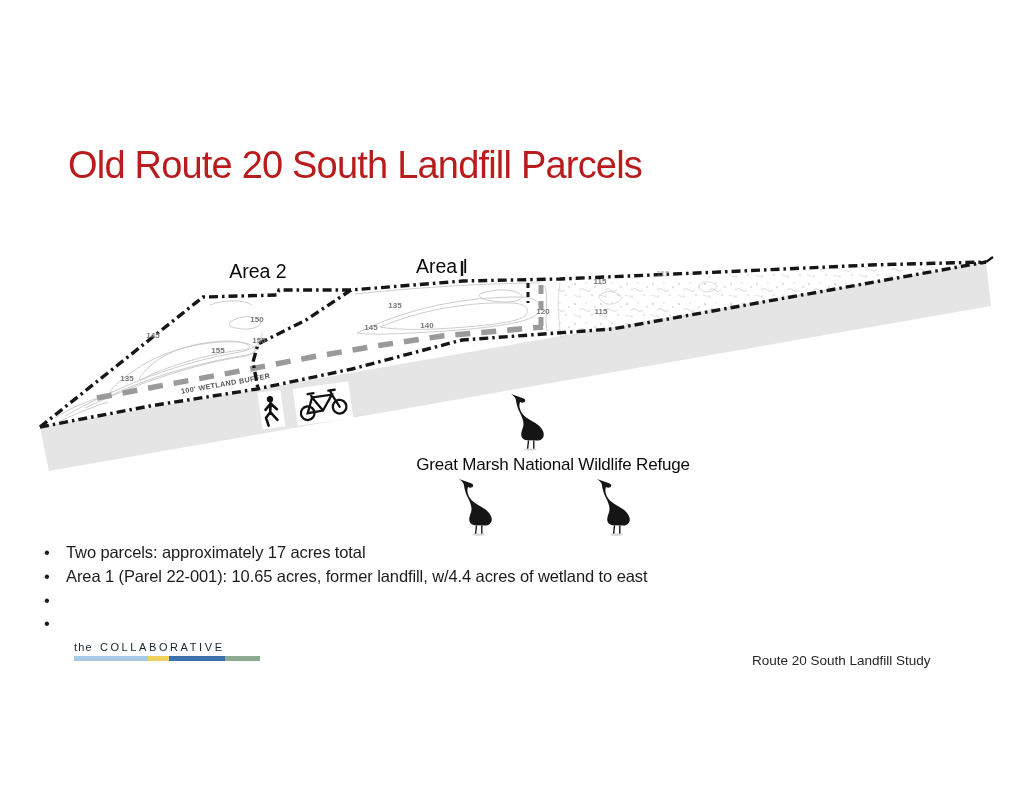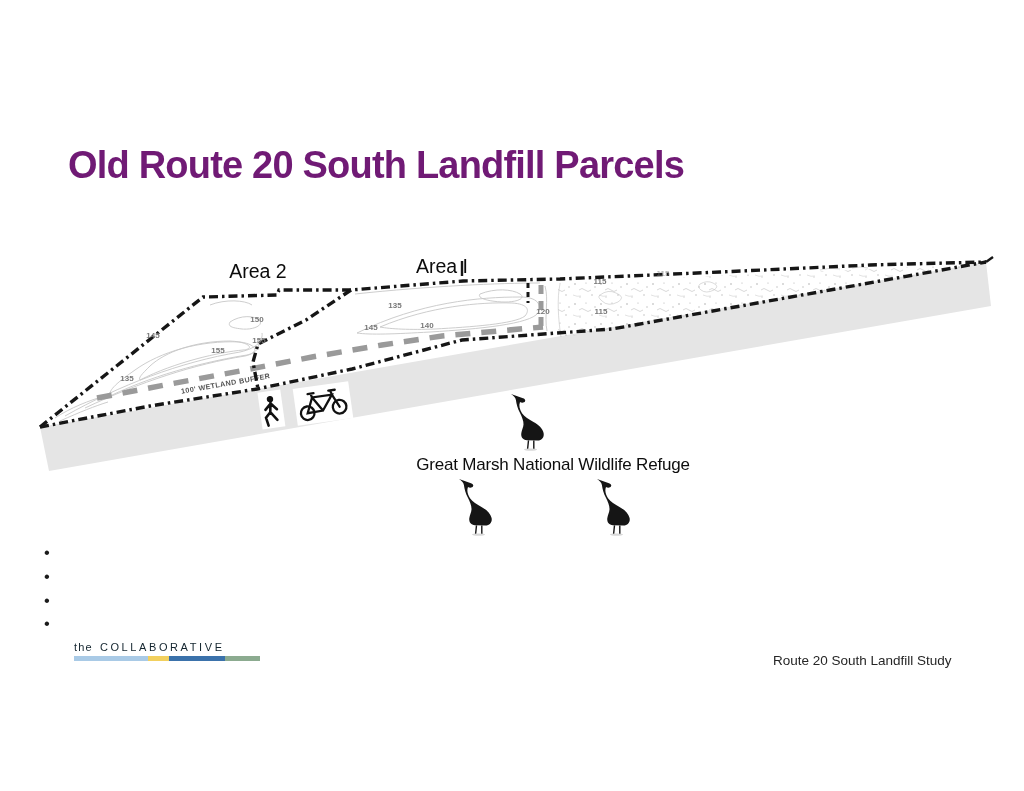--- a/index.html
+++ b/index.html
@@ -2,21 +2,21 @@
 <html><head>
 <meta charset="utf-8">
 <style>
   html,body{margin:0;padding:0}
   body{
     width:1024px;height:791px;background:#ffffff;position:relative;overflow:hidden;
     font-family:"Liberation Sans",sans-serif;
   }
   .title{
     position:absolute;left:68px;top:144px;margin:0;
-    font-size:38px;font-weight:700;letter-spacing:-0.8px;color:#701a75;
+    font-size:38px;font-weight:400;letter-spacing:-0.8px;color:#b91c1c;
   }
   svg.map{position:absolute;left:0;top:0}
   svg text{font-family:"Liberation Sans",sans-serif}
   .area-label{font-size:19.5px;fill:#0c0c0c}
   .refuge-label{font-size:17px;fill:#0d0d0d;letter-spacing:-0.2px}
   .elev{font-size:8px;font-weight:bold;fill:#787878}
   .buffer-label{font-size:7.2px;font-weight:bold;fill:#555;letter-spacing:.4px}
   .bounds{fill:none;stroke-width:3.4;stroke-dasharray:9 4 2.5 4}
   .bounds .thin{stroke-width:2.4;stroke-dasharray:none}
   .bufferline{fill:none;stroke-width:5.5;stroke-dasharray:15 11}
@@ -25,21 +25,21 @@
   .bullets{position:absolute;left:44px;top:541px;margin:0;padding:0;list-style:none;width:740px}
   .bullets li{display:flex;font-size:16.5px;line-height:23.8px;color:#1c1c1c;letter-spacing:-0.1px}
   .bullets .dot{width:22px;flex:none}
   .logo{position:absolute;left:74px;top:641px;width:186px}
   .logo-text{font-size:11px;color:#13242e;white-space:nowrap}
   .logo-the{letter-spacing:1.2px;margin-right:7px}
   .logo-name{letter-spacing:2.6px}
   .logo-bar{display:flex;height:5px;margin-top:3px;width:186px}
   .logo-bar span{display:block;height:100%}
   .seg0{width:40%}.seg1{width:11%}.seg2{width:30%}.seg3{width:19%}
-  .footer{position:absolute;left:773px;top:653px;font-size:13.5px;color:#262626}
+  .footer{position:absolute;left:752px;top:653px;font-size:13.5px;color:#262626}
 </style>
 </head>
 <body>
 
 <h1 class="title">Old Route 20 South Landfill Parcels</h1>
 
 <svg class="map" width="1024" height="791" viewBox="0 0 1024 791">
   <defs>
     <pattern id="speck" width="26" height="20" patternUnits="userSpaceOnUse">
       <circle cx="3" cy="4" r="0.8" fill="#adadad"></circle>
@@ -137,23 +137,25 @@
   <use href="#heron" transform="translate(510,391)"></use>
   <use href="#heron" transform="translate(458,476)"></use>
   <use href="#heron" transform="translate(596,476)"></use>
 
   <text class="refuge-label" x="553" y="470" text-anchor="middle">Great Marsh National Wildlife Refuge</text>
 </svg>
 
 <ul class="bullets">
   <li>
     <span class="dot">•</span>
+    <span>Two parcels: approximately 17 acres total</span>
   </li>
   <li>
     <span class="dot">•</span>
+    <span>Area 1 (Parel 22-001): 10.65 acres, former landfill, w/4.4 acres of wetland to east</span>
   </li>
   <li>
     <span class="dot">•</span>
   </li>
   <li>
     <span class="dot">•</span>
   </li>
 </ul>
 
 <div class="logo">

